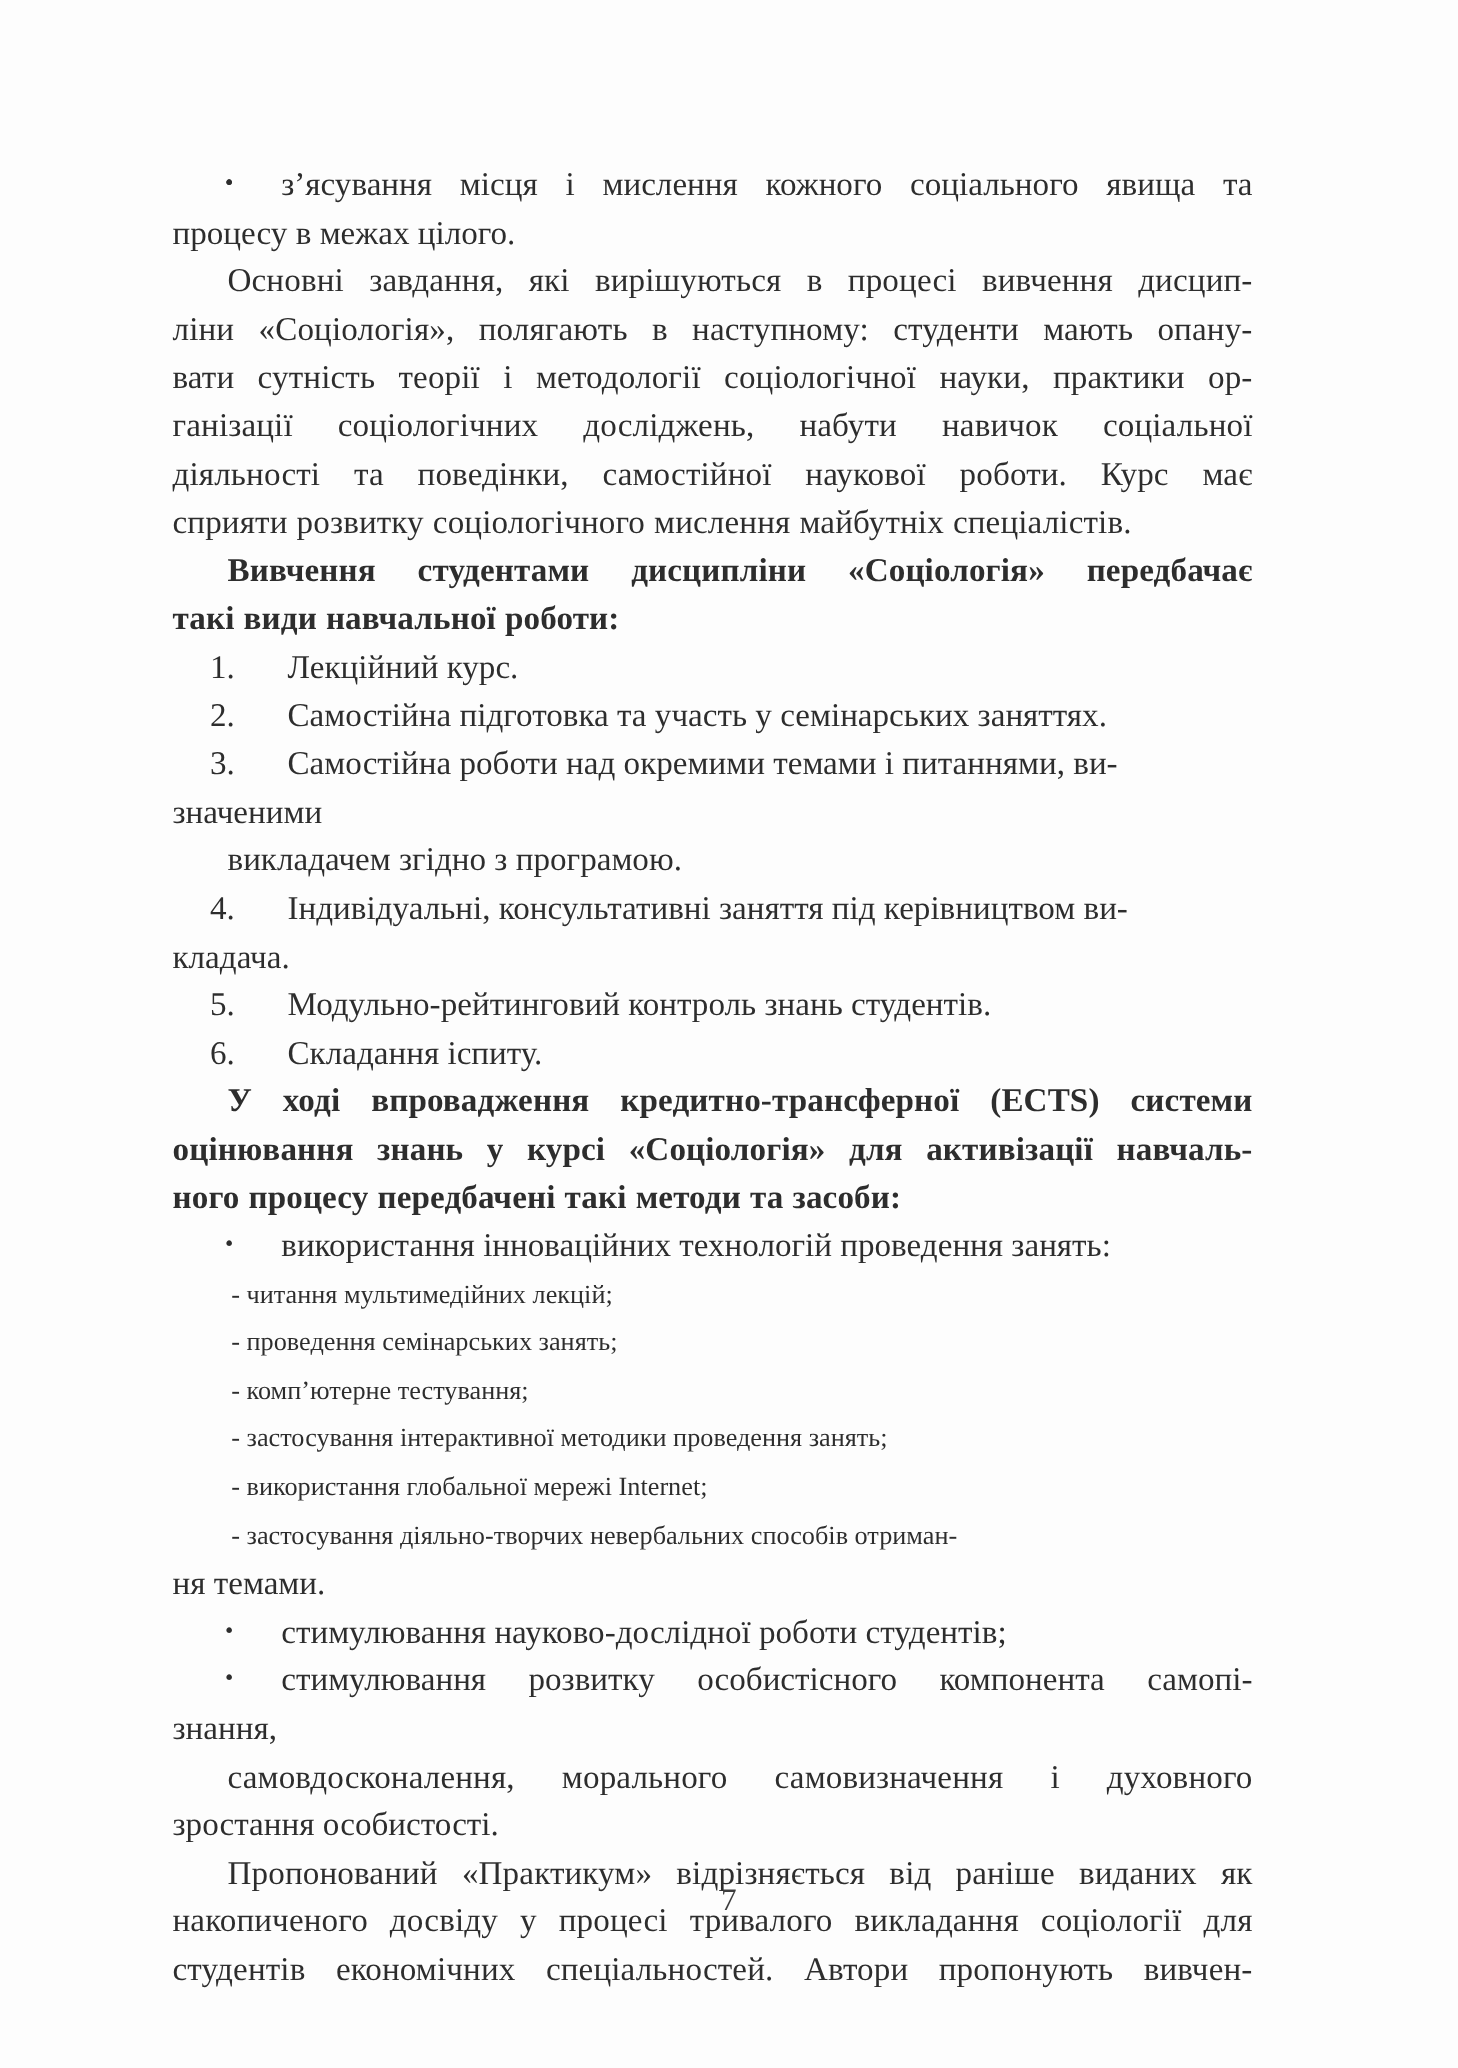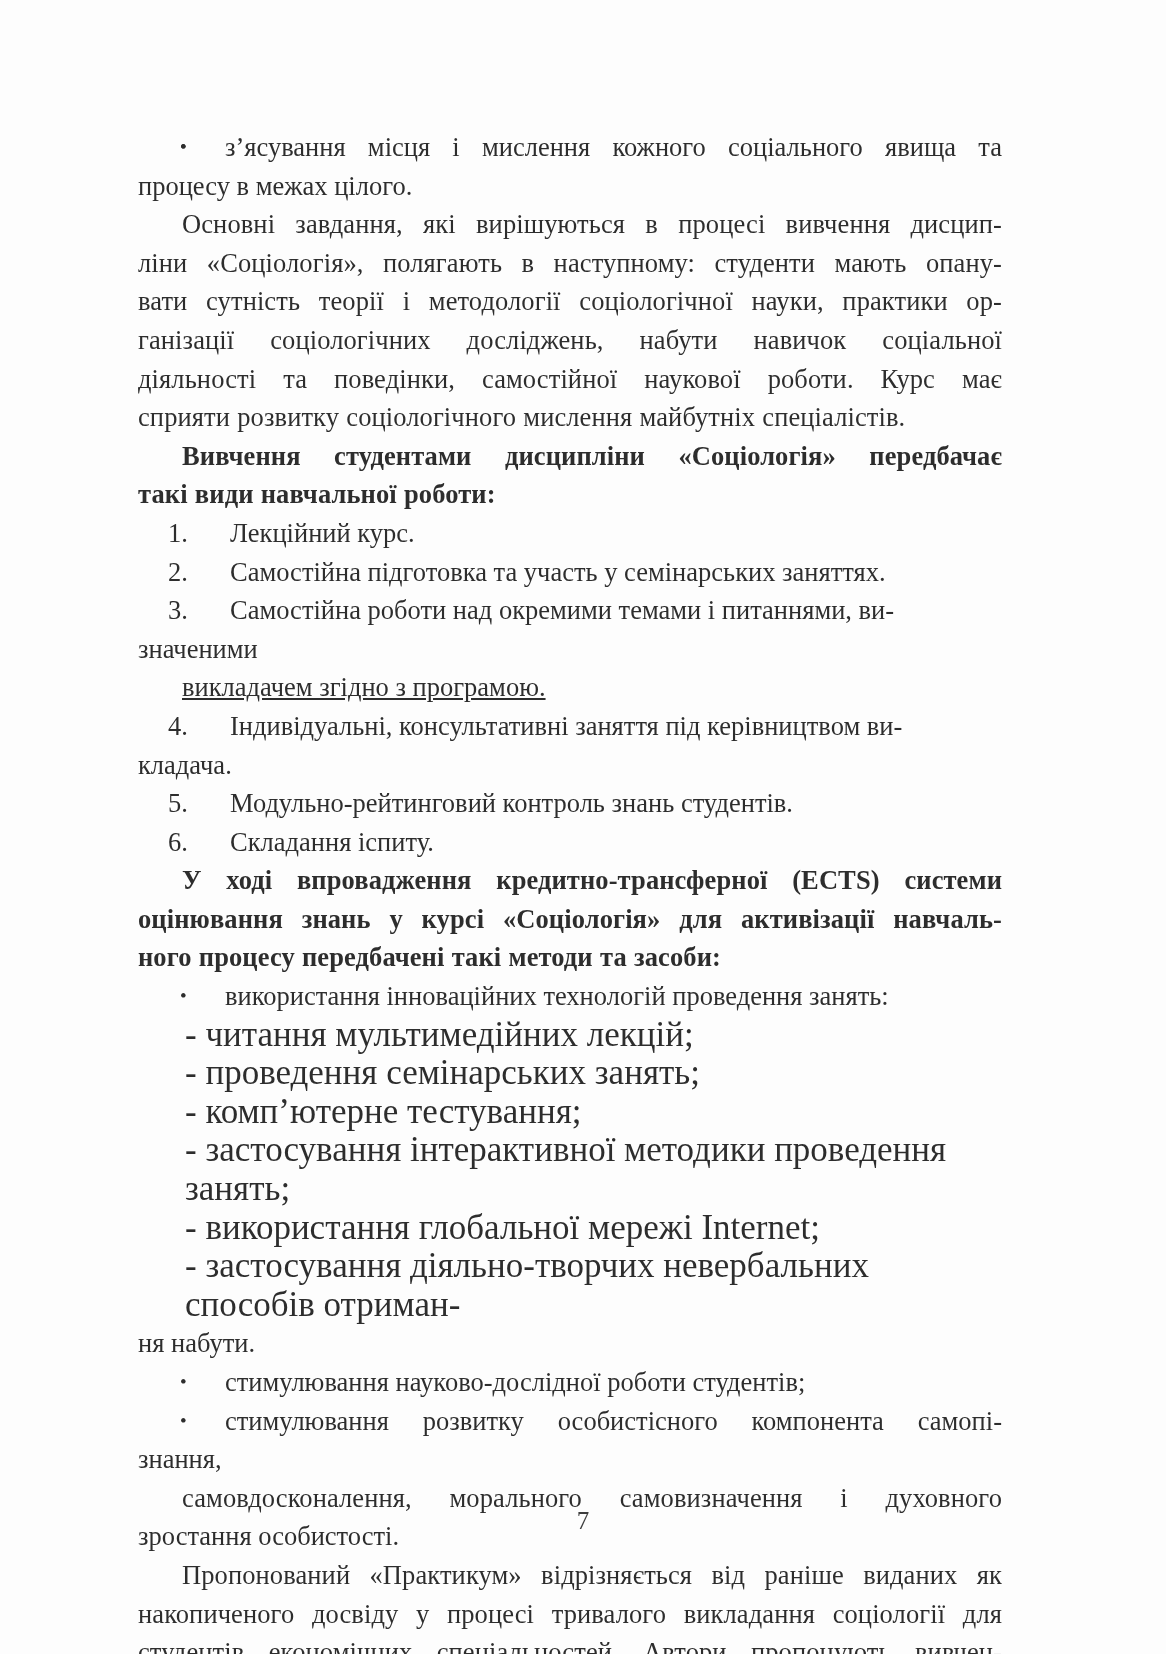--- a/index.html
+++ b/index.html
@@ -91,32 +91,32 @@
   .num-row .num {
     position: absolute;
     left: 30px;
     top: 0;
     line-height: 38.6px;
   }
 
   
   .dash-row {
     padding-left: 47px;
-    font-size: 35px;
+    font-size: 21px;
     line-height: 38.6px;
     text-align: left;
   }
 
   
   .runover {
     font-size: 26.5px;
     line-height: 38.6px;
     text-align: left;
   }
-  .runover.tab { padding-left: 44px; text-decoration: underline; }
+  .runover.tab { padding-left: 44px; }
 
   
   #folio {
     position: absolute;
     top: 1506px;
     left: 0;
     width: 1166px;
     text-align: center;
     font-size: 25px;
     line-height: 30px;
@@ -198,21 +198,21 @@
       <span class="bullet-glyph">•</span>
       <span>використання інноваційних технологій проведення занять:</span>
     </div>
 
     <div class="dash-row">- читання мультимедійних лекцій;</div>
     <div class="dash-row">- проведення семінарських занять;</div>
     <div class="dash-row">- комп’ютерне тестування;</div>
     <div class="dash-row">- застосування інтерактивної методики проведення занять;</div>
     <div class="dash-row">- використання глобальної мережі Internet;</div>
     <div class="dash-row">- застосування діяльно-творчих невербальних способів отриман-</div>
-    <div class="runover">ня набути.</div>
+    <div class="runover">ня темами.</div>
 
     <div class="bullet-row">
       <span class="bullet-glyph">•</span>
       <span>стимулювання науково-дослідної роботи студентів;</span>
     </div>
 
     <div class="bullet-row justify-all">
       <span class="bullet-glyph">•</span>
       <span>стимулювання розвитку особистісного компонента самопі-</span>
     </div>

